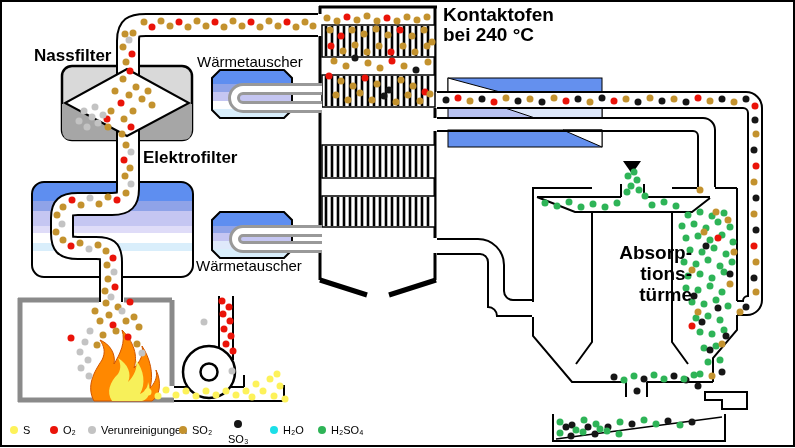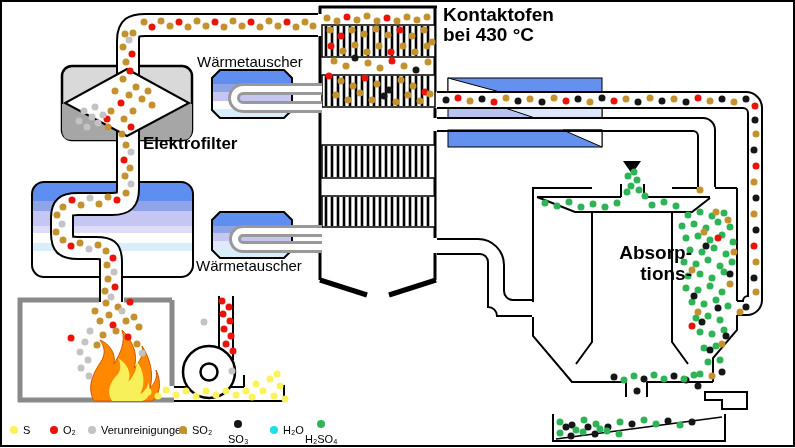--- a/index.html
+++ b/index.html
@@ -593,30 +593,32 @@
         <circle cx="619" cy="434" r="3.5" fill="#2eb457"></circle>
         <circle cx="566" cy="427" r="3.5" fill="#161616"></circle>
         <circle cx="576" cy="430" r="3.5" fill="#2eb457"></circle>
         <circle cx="588" cy="427" r="3.5" fill="#161616"></circle>
         <circle cx="600" cy="429" r="3.5" fill="#2eb457"></circle>
       </g>
 
   <rect x="1" y="1" width="793" height="445" fill="none" stroke="#000" stroke-width="2"></rect>
 </svg>
 
-<div class="lbl bold" style="left:143px;top:134px;">Elektrofilter</div>
+<div class="lbl bold" style="left:34px;top:46px;">Nassfilter</div>
+<div class="lbl bold" style="left:143px;top:148px;">Elektrofilter</div>
 <div class="lbl reg" style="left:197px;top:53px;">Wärmetauscher</div>
 <div class="lbl reg" style="left:196px;top:257px;">Wärmetauscher</div>
 <div class="lbl big" style="left:443px;top:5px;">
   <div>Kontaktofen</div>
-  <div>bei 430 °C</div>
+  <div>bei 240 °C</div>
 </div>
 <div class="lbl big" id="absorp-label" style="left:572px;top:242px;">
   <div>Absorp-</div>
   <div>tions-</div>
+  <div>türme</div>
 </div>
 
 <div id="legend">
       <div class="legend-item" style="left: 10px;">
         <span class="legend-dot" style="background: rgb(253, 242, 90);"></span>
         <span>S</span>
       </div>
       <div class="legend-item" style="left: 50px;">
         <span class="legend-dot" style="background: rgb(234, 19, 9);"></span>
         <span>O₂</span>
@@ -630,19 +632,19 @@
         <span>SO₂</span>
       </div>
       <div class="legend-item" style="left: 228px; flex-direction: column;">
         <span class="legend-dot" style="background: rgb(22, 22, 22);"></span>
         <span>SO₃</span>
       </div>
       <div class="legend-item" style="left: 270px; text-align: center;">
         <span class="legend-dot" style="background: rgb(28, 223, 232);"></span>
         <span>H₂O</span>
       </div>
-      <div class="legend-item" style="left: 305px; flex-direction: column;">
+      <div class="legend-item" style="left: 318px;">
         <span class="legend-dot" style="background: rgb(46, 180, 87);"></span>
         <span>H₂SO₄</span>
       </div>
     </div>
 
 </div>
 
 </body></html>

